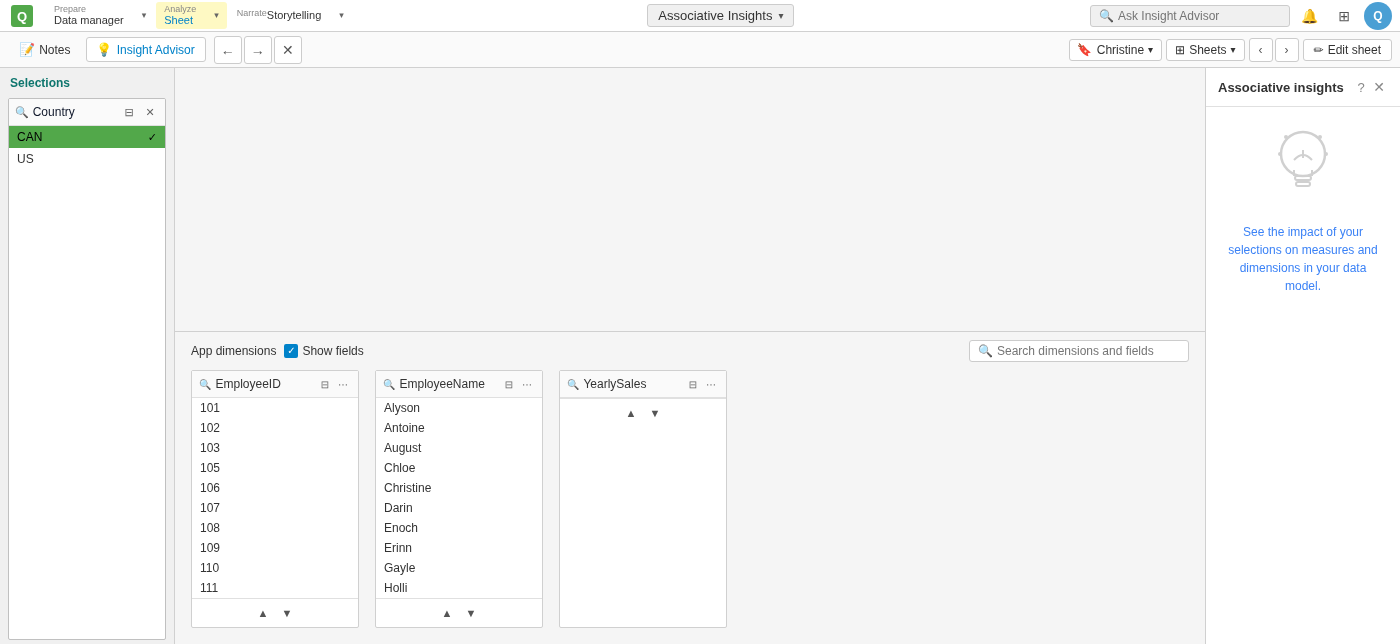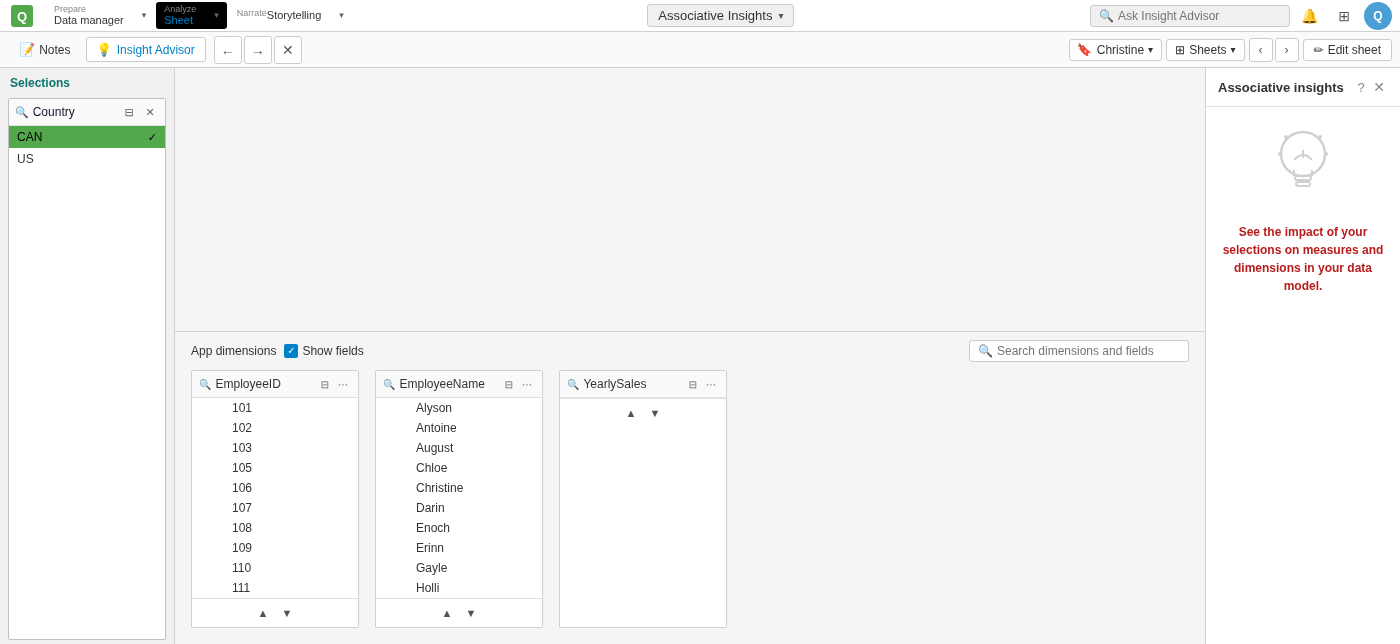--- a/index.html
+++ b/index.html
@@ -39,21 +39,21 @@
       gap: 16px;
       padding: 3px 8px;
       border: none;
       background: transparent;
       cursor: pointer;
       font-size: 12px;
       color: #333;
       border-radius: 3px;
     }
     .top-nav-btn.active {
-      background: #000000;
+      background: #fef9c3;
       color: #0082c9;
     }
     .top-bar-center {
       flex: 1;
       display: flex;
       align-items: center;
       justify-content: center;
     }
     .app-title-container {
       display: flex;
@@ -435,21 +435,20 @@
       position: relative;
     }
     .dim-item {
       padding: 3px 8px;
       font-size: 12px;
       color: #333;
       cursor: pointer;
       white-space: nowrap;
       overflow: hidden;
       text-overflow: ellipsis;
-      margin-left: 32px;
     }
     .dim-column-footer {
       border-top: 1px solid #e0e0e0;
       padding: 4px;
       display: flex;
       justify-content: center;
       gap: 4px;
     }
     .dim-footer-btn {
       width: 20px;
@@ -519,24 +518,23 @@
     }
     .lightbulb-icon-container {
       width: 80px;
       height: 80px;
       display: flex;
       align-items: center;
       justify-content: center;
     }
     .insights-description {
       font-size: 12px;
-      color: #b91c1c;
+      color: #3b82f6;
       text-align: center;
       line-height: 1.5;
-      font-weight: bold;
     }
     .generate-insights-btn {
       padding: 7px 14px;
       background: transparent;
       border: 1px solid #0082c9;
       color: #0082c9;
       font-size: 12px;
       border-radius: 3px;
       cursor: pointer;
     }

